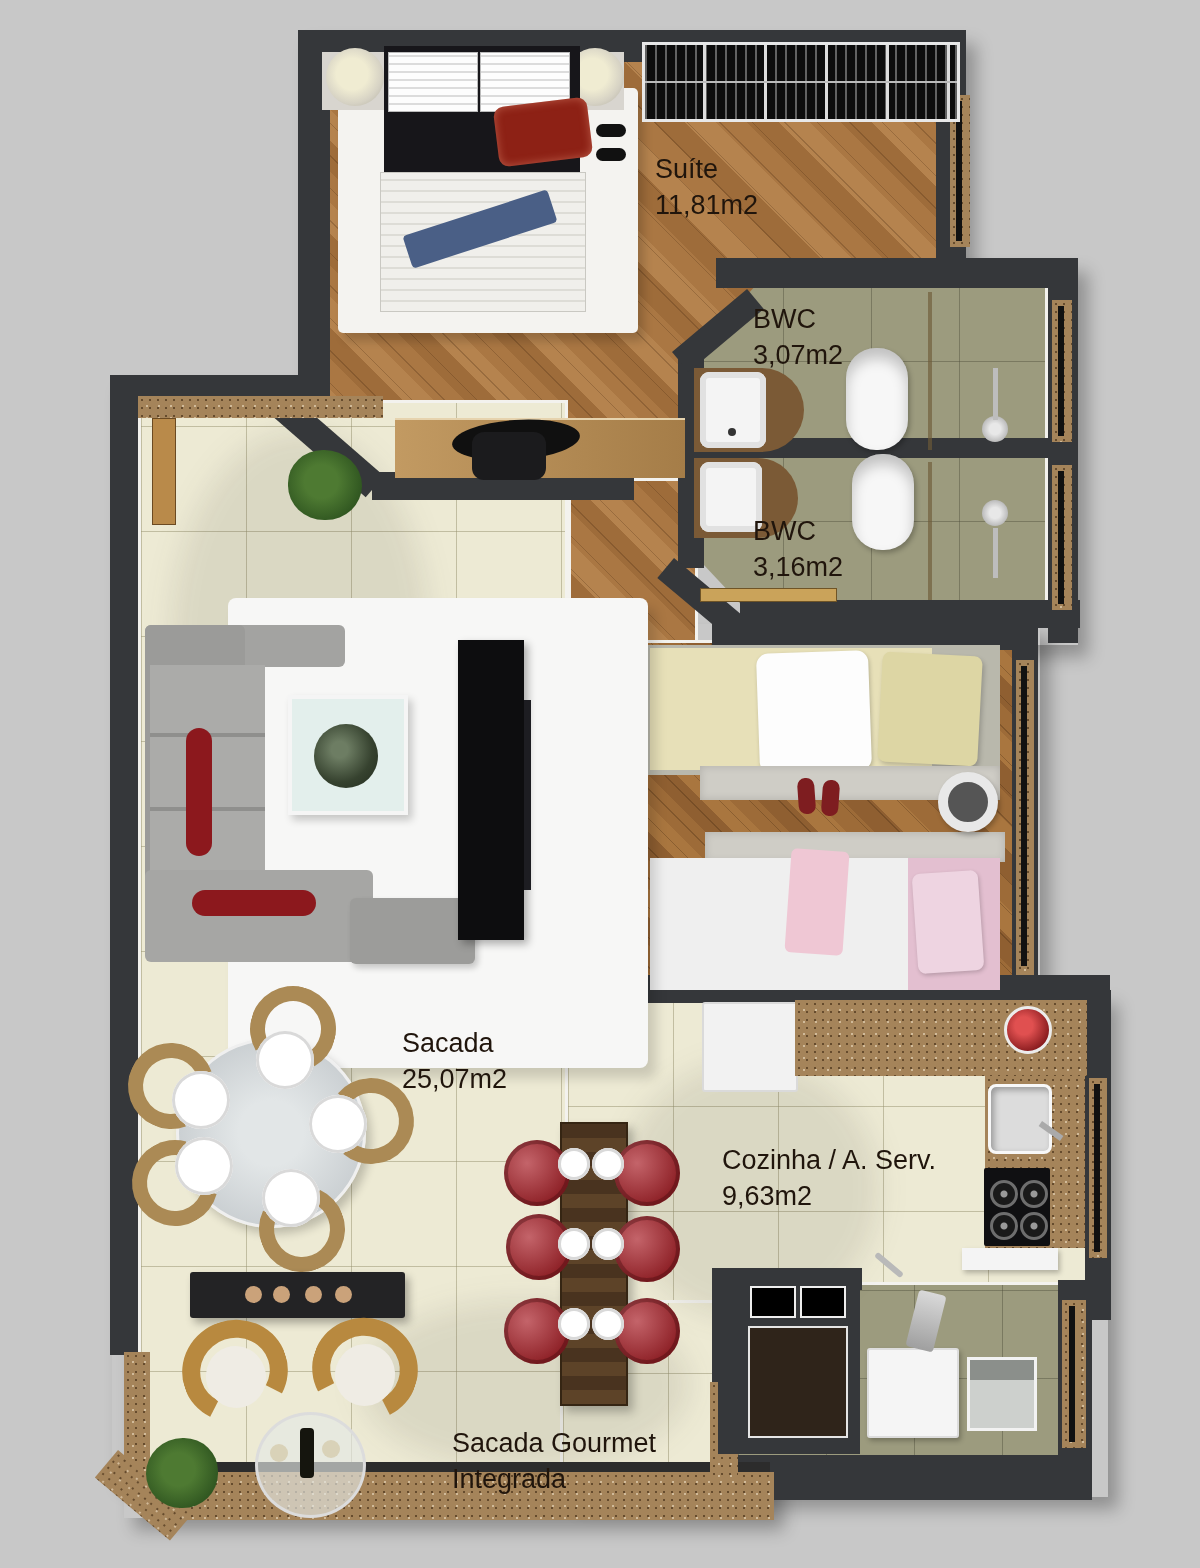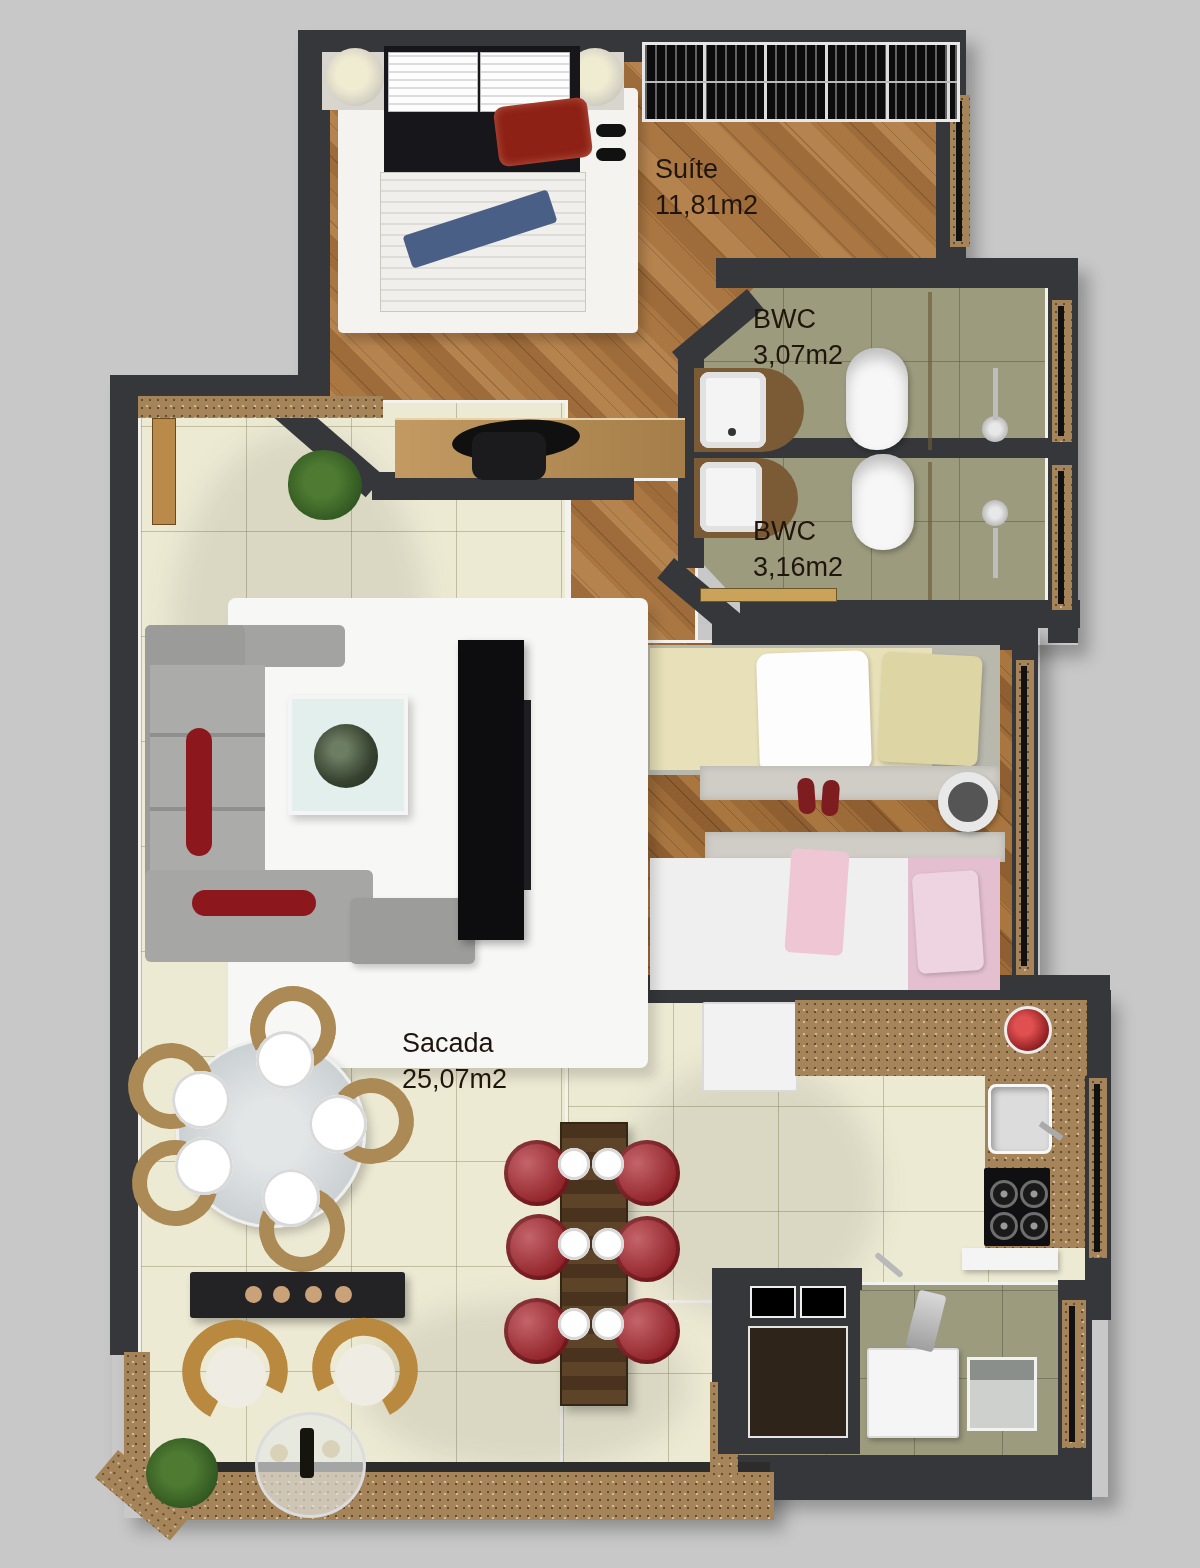--- a/index.html
+++ b/index.html
@@ -251,15 +251,21 @@
   </div>
   <div class="a lbl" style="left:753px;top:514px">
     <div>BWC</div>
     <div>3,16m2</div>
   </div>
   <div class="a lbl" style="left:402px;top:1026px">
     <div>Sacada</div>
     <div>25,07m2</div>
   </div>
   <div class="a lbl" style="left:722px;top:1143px">
+    <div>Cozinha / A. Serv.</div>
+    <div>9,63m2</div>
+  </div>
+  <div class="a lbl" style="left:452px;top:1426px">
+    <div>Sacada Gourmet</div>
+    <div>Integrada</div>
   </div>
 
 </div>
 
 </body></html>

